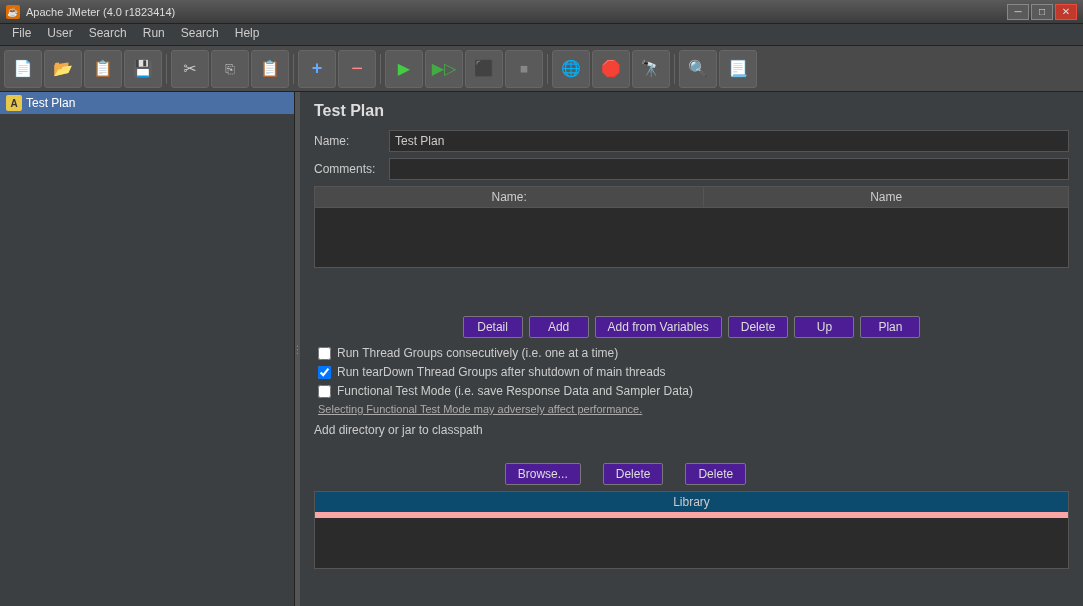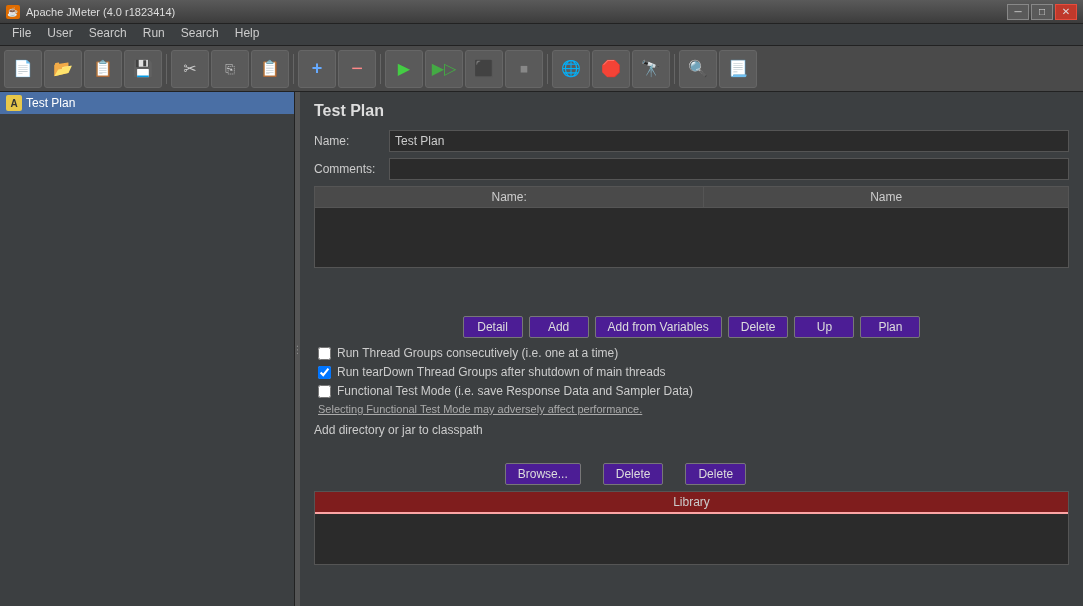--- a/index.html
+++ b/index.html
@@ -254,22 +254,22 @@
       gap: 22px;
       margin-bottom: 6px;
     }
     .classpath-label { color: #ccc; font-size: 12px; }
     
     .library-table {
       width: 100%;
       border: 1px solid #555;
     }
     .library-header {
-      background: #7f1d1d;
-      border-bottom: 2px solid #fca5a5;
+      background: #0c4a6e;
+      border-bottom: 6px solid #fca5a5;
       text-align: center;
       padding: 3px;
       font-size: 12px;
       color: #ccc;
     }
     .library-body {
       background: #2b2b2b;
       height: 50px;
     }
   </style>

